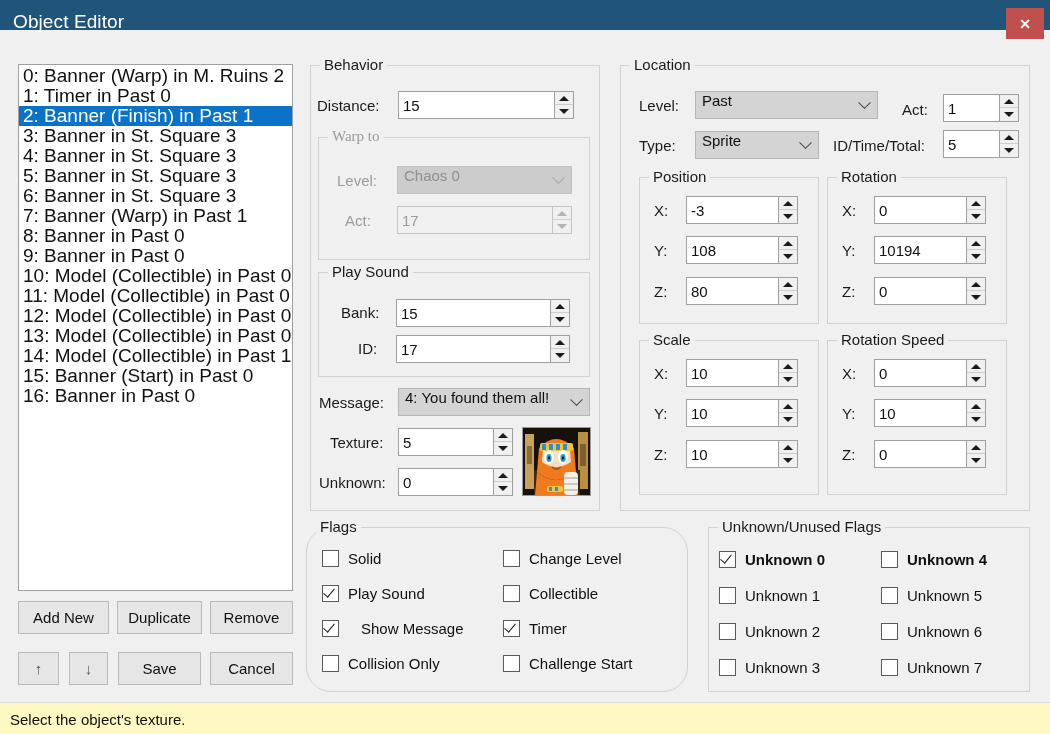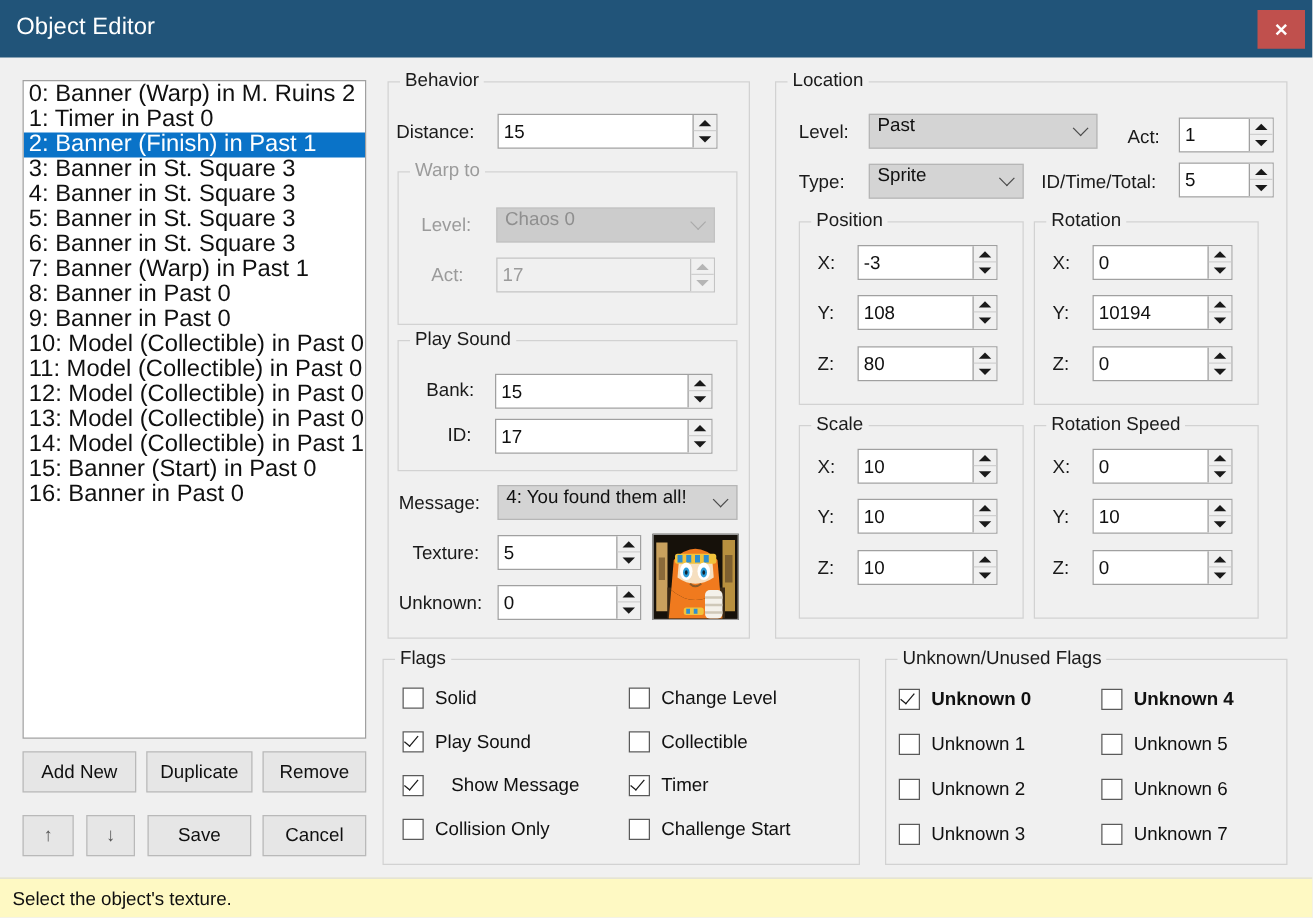--- a/index.html
+++ b/index.html
@@ -12,21 +12,21 @@
   }
   #app {
     position: relative;
     width: 1050px; height: 734px;
     background: #f0f0f0;
   }
 
   
   .titlebar {
     position: absolute; left: 0; top: 0;
-    width: 1050px; height: 46px;
+    width: 1050px; height: 30px;
     background: #215479;
   }
   .titlebar-text {
     position: absolute; left: 13px; top: 11px;
     font-size: 19px; color: #ffffff;
     letter-spacing: .1px;
     white-space: nowrap;
   }
   .close-btn {
     position: absolute; right: 6px; top: 8px;
@@ -276,21 +276,21 @@
     <div class="btns">
       <div class="ar up">
           <i class="tri-up"></i>
         </div>
       <div class="ar dn">
           <i class="tri-dn"></i>
         </div>
     </div>
   </div>
 
-  <div class="groupbox disabled" style="left:318px; top:137px; width:272px; height:123px;">
+  <div class="groupbox disabled" style="left:318px; top:137px; width:272px; height:123px;font-family:Liberation Serif, serif;">
     <div class="gb-title">Warp to</div>
   </div>
   <div class="lbl dis" style="left:337px; top:173px;">Level:</div>
   <div class="combo disabled" style="left:397px; top:166px; width:175px; height:28px;">
     <div class="ctext">Chaos 0</div>
     <div class="chev">
         <i class="chev-glyph"></i>
       </div>
   </div>
   <div class="lbl dis" style="left:345px; top:213px;">Act:</div>
@@ -598,21 +598,21 @@
     <div class="btns">
       <div class="ar up">
           <i class="tri-up"></i>
         </div>
       <div class="ar dn">
           <i class="tri-dn"></i>
         </div>
     </div>
   </div>
 
-  <div class="groupbox" style="left:306px; top:527px; width:382px; height:165px;">
+  <div class="groupbox" style="left:306px; top:527px; width:382px; height:165px;border-radius:25px;">
     <div class="gb-title">Flags</div>
   </div>
   <div id="flags-col1"></div>
   <div id="flags-col2"></div>
 
   <div class="groupbox" style="left:708px; top:527px; width:322px; height:165px;">
     <div class="gb-title">Unknown/Unused Flags</div>
   </div>
   <div id="ucol1"></div>
   <div id="ucol2"></div>

